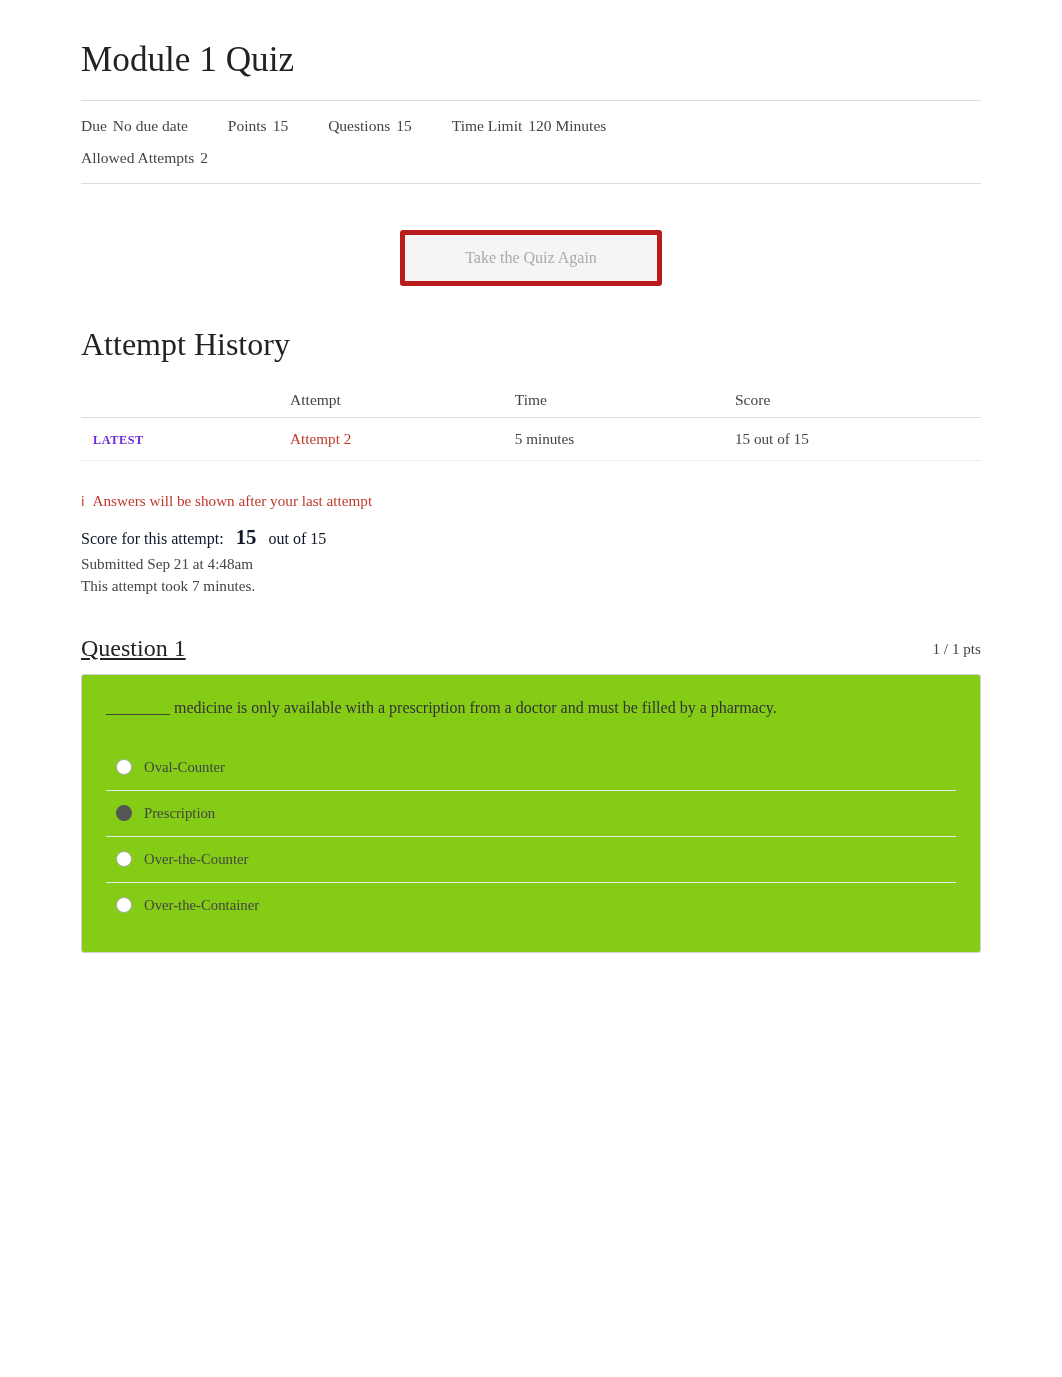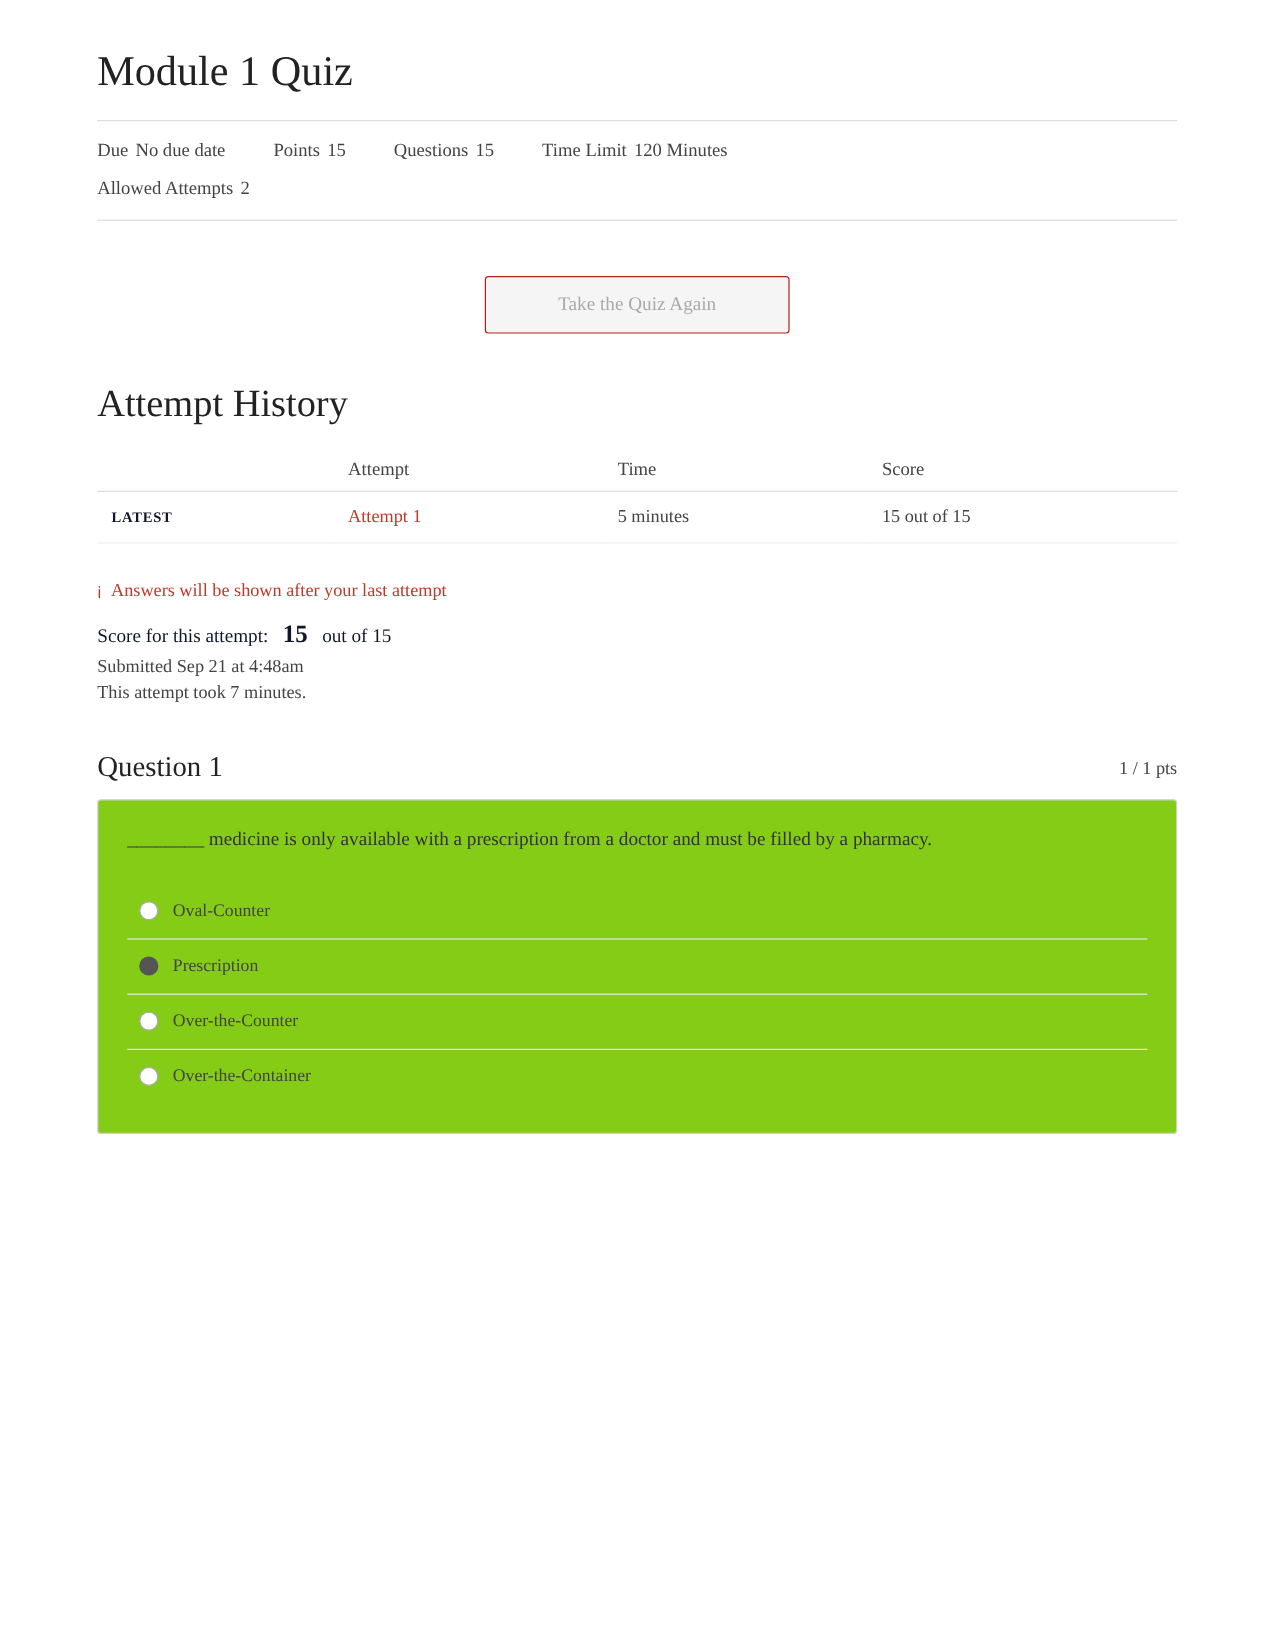--- a/index.html
+++ b/index.html
@@ -61,21 +61,21 @@
       font-weight: normal;
     }
 
     .take-quiz-section {
       display: flex;
       justify-content: center;
       margin: 30px 0 40px 0;
     }
 
     .take-quiz-btn {
-      border: 1px solid #b91c1c;
+      border: 5px solid #b91c1c;
       background: #f5f5f5;
       color: #aaa;
       padding: 14px 60px;
       font-size: 1em;
       font-family: Georgia, serif;
       cursor: not-allowed;
       border-radius: 3px;
     }
 
     .attempt-history-title {
@@ -109,21 +109,21 @@
 
     .attempt-table td {
       padding: 12px 12px;
       font-size: 0.95em;
       color: #444;
     }
 
     .latest-label {
       font-size: 0.8em;
       font-weight: bold;
-      color: #0f172a;
+      color: #6d28d9;
       letter-spacing: 0.05em;
     }
 
     .attempt-link {
       color: #c0392b;
       text-decoration: none;
     }
 
     .answers-notice {
       display: flex;
@@ -168,20 +168,21 @@
       display: flex;
       justify-content: space-between;
       align-items: center;
       margin-bottom: 12px;
     }
 
     .question-title {
       font-size: 1.5em;
       font-weight: normal;
       color: #222;
+      text-decoration: underline;
     }
 
     .question-points {
       font-size: 0.95em;
       color: #444;
     }
 
     .question-box {
       border: 1px solid #d0d0d0;
       border-radius: 3px;
@@ -282,21 +283,21 @@
         <th>Time</th>
         <th>Score</th>
       </tr>
     </thead>
     <tbody>
       <tr>
         <td>
           <span class="latest-label">LATEST</span>
         </td>
         <td>
-          <a class="attempt-link" href="#">Attempt 1</a>
+          <a class="attempt-link" href="#">Attempt 2</a>
         </td>
         <td>5 minutes</td>
         <td>15 out of 15</td>
       </tr>
     </tbody>
   </table>
 
   <div class="answers-notice">
     <span class="notice-icon">ℹ</span>
     <span>Answers will be shown after your last attempt</span>

